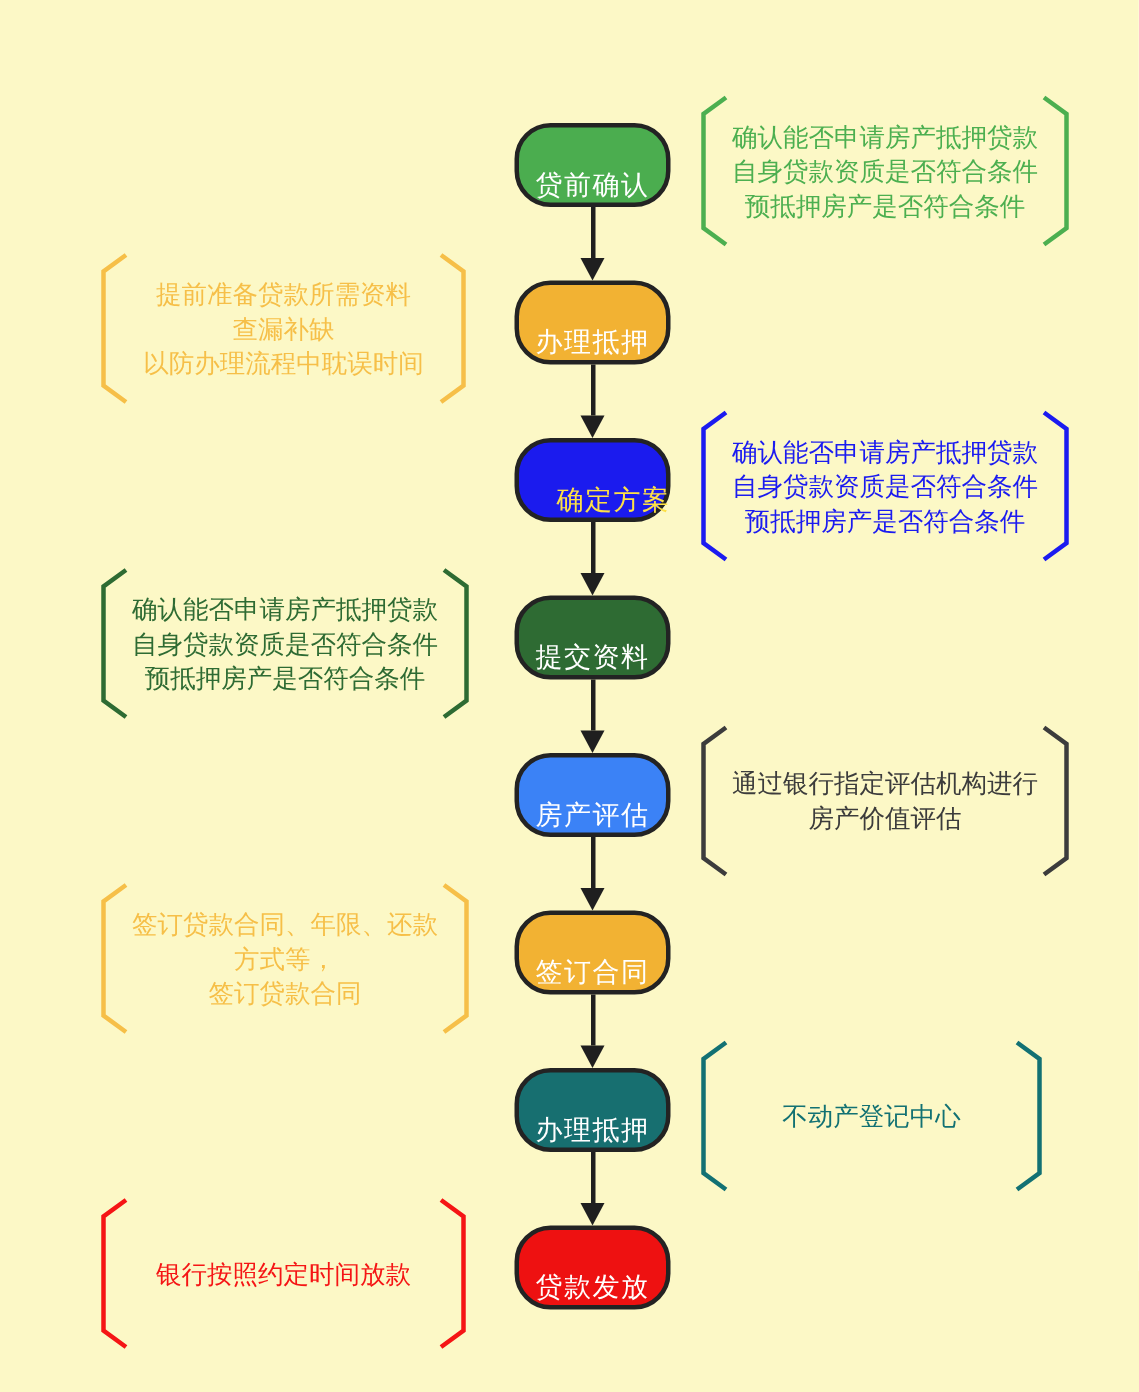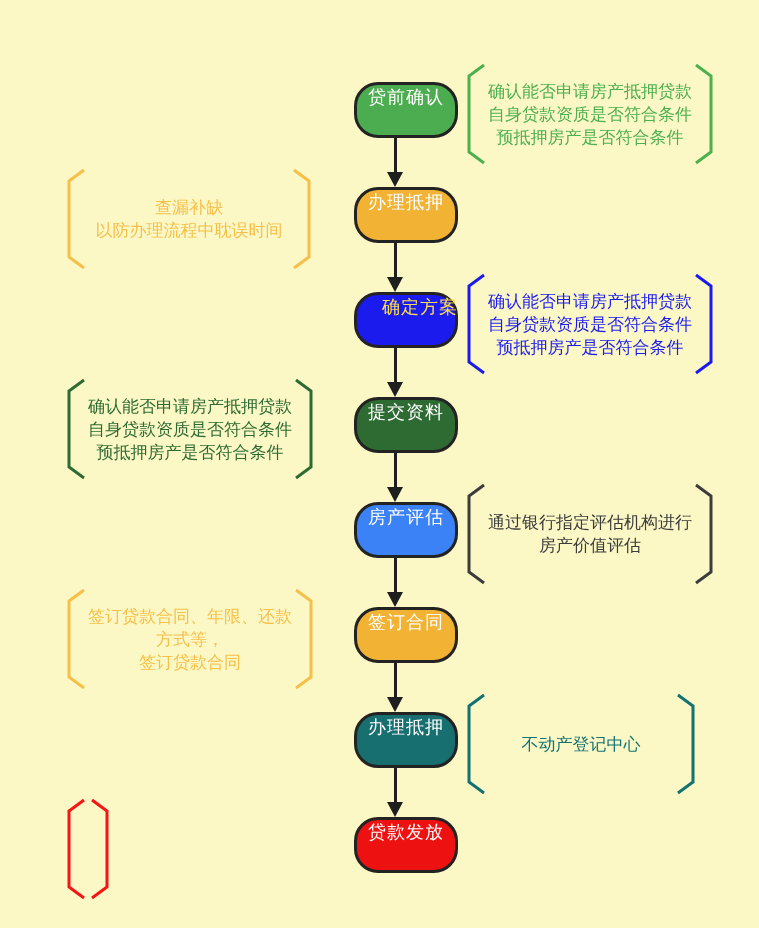--- a/index.html
+++ b/index.html
@@ -1,21 +1,21 @@
 <!DOCTYPE html>
 <html><head>
 <meta charset="utf-8">
 <style>
   html,body{margin:0;padding:0;}
   body{font-family:"Liberation Sans",sans-serif;}
   .canvas{position:relative;width:759px;height:928px;overflow:hidden;}
   .node{
-    position:absolute;left:354px;width:104px;height:56px;
+    position:absolute;left:343px;width:104px;height:56px;
     box-sizing:border-box;border:3px solid #232323;border-radius:24px;
-    display:flex;align-items:flex-start;justify-content:center;
+    display:flex;align-items:flex-end;justify-content:center;
   }
   .node-label{font-size:18px;letter-spacing:1px;white-space:nowrap;}
   .arrow{
     position:absolute;left:387px;width:16px;height:49px;
     display:flex;flex-direction:column;align-items:center;
   }
   .arrow-line{width:3px;height:34px;}
   .arrow-head{
     width:0;height:0;
     border-left:8px solid transparent;border-right:8px solid transparent;
@@ -57,20 +57,21 @@
   </div>
 
   <div class="node" style="top: 187px; background: rgb(242, 178, 51); border-color: rgb(35, 35, 35);">
     <span class="node-label" style="color: rgb(255, 255, 255);">办理抵押</span>
   </div>
   <div class="note left" style="top:167px">
     <svg class="bracket" viewBox="0 0 26 104" preserveAspectRatio="none">
       <polyline points="22,3 7,14 7,90 22,101" fill="none" stroke-width="3" stroke="#F6BF48"></polyline>
     </svg>
     <div class="note-text" style="color: rgb(246, 191, 72);">
+      <div>提前准备贷款所需资料</div>
       <div>查漏补缺</div>
       <div>以防办理流程中耽误时间</div>
     </div>
     <svg class="bracket" viewBox="0 0 26 104" preserveAspectRatio="none">
       <polyline points="4,3 19,14 19,90 4,101" fill="none" stroke-width="3" stroke="#F6BF48"></polyline>
     </svg>
   </div>
   <div class="arrow" style="top:243px">
     <div class="arrow-line" style="background: rgb(31, 31, 31);"></div>
     <div class="arrow-head" style="border-top-color: rgb(31, 31, 31);"></div>
@@ -178,18 +179,21 @@
     <div class="arrow-head" style="border-top-color: rgb(31, 31, 31);"></div>
   </div>
 
   <div class="node" style="top: 817px; background: rgb(238, 17, 17); border-color: rgb(35, 35, 35);">
     <span class="node-label" style="color: rgb(255, 255, 255);">贷款发放</span>
   </div>
   <div class="note left" style="top:797px">
     <svg class="bracket" viewBox="0 0 26 104" preserveAspectRatio="none">
       <polyline points="22,3 7,14 7,90 22,101" fill="none" stroke-width="3" stroke="#F51515"></polyline>
     </svg>
+    <div class="note-text" style="color: rgb(245, 21, 21);">
+      <div>银行按照约定时间放款</div>
+    </div>
     <svg class="bracket" viewBox="0 0 26 104" preserveAspectRatio="none">
       <polyline points="4,3 19,14 19,90 4,101" fill="none" stroke-width="3" stroke="#F51515"></polyline>
     </svg>
   </div>
 
 </div>
 
 </body></html>

